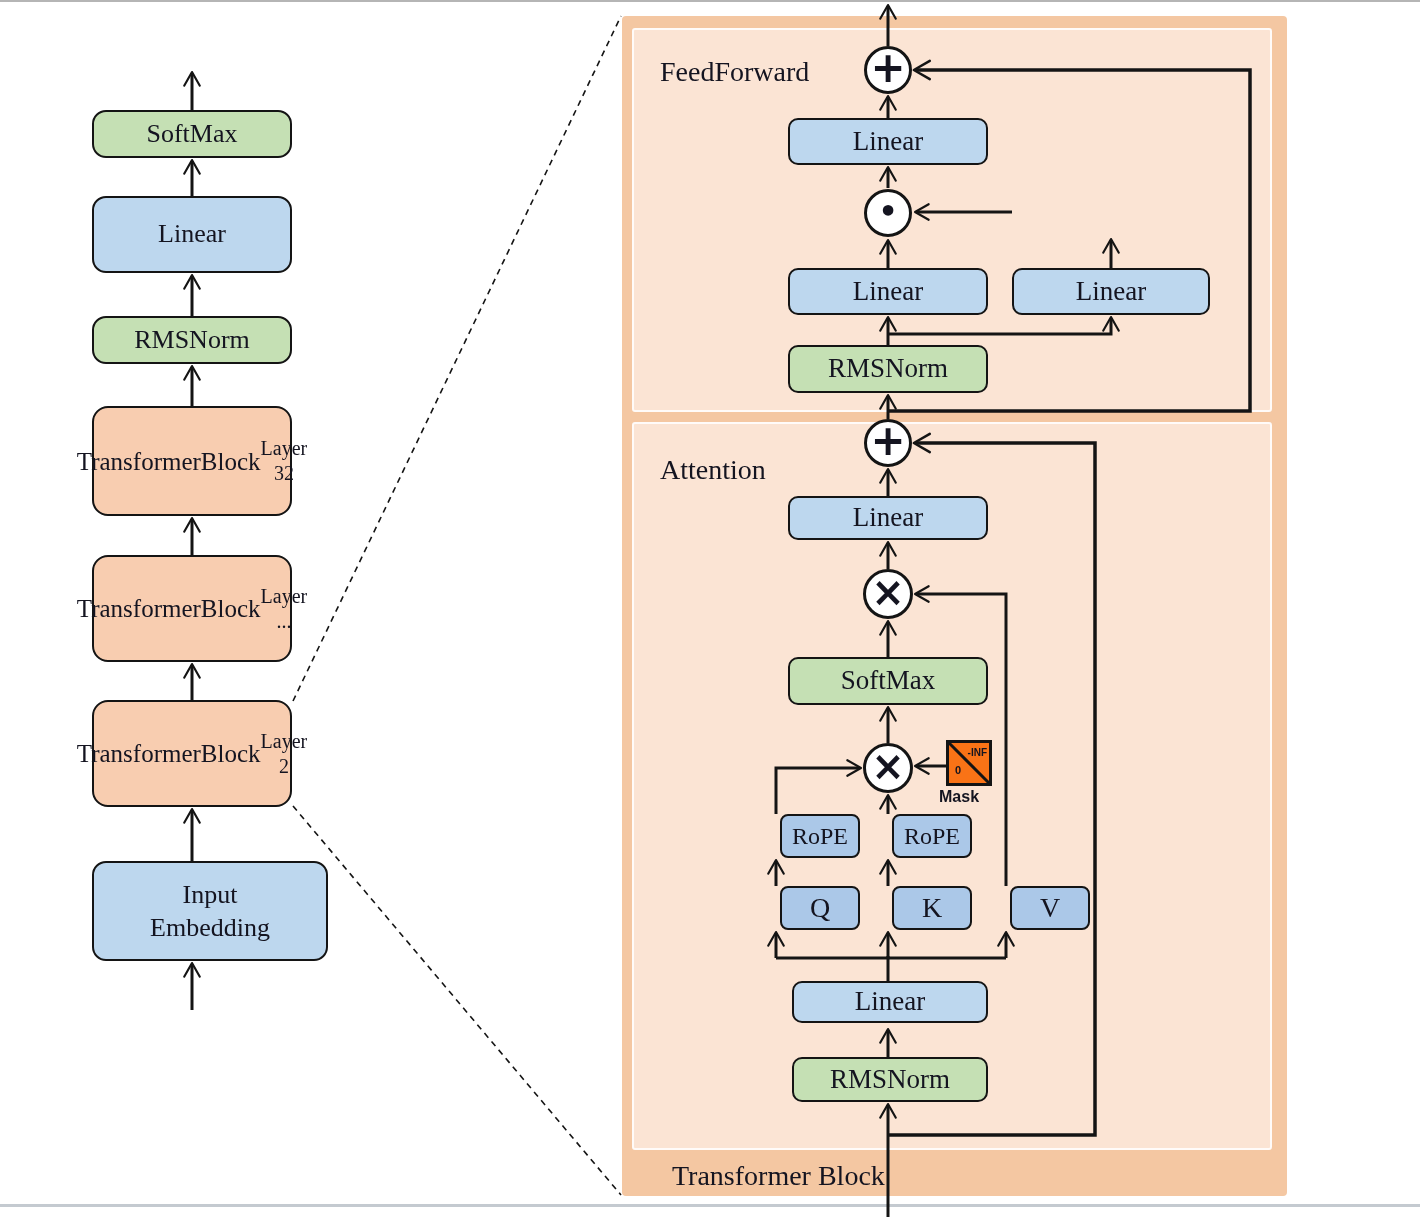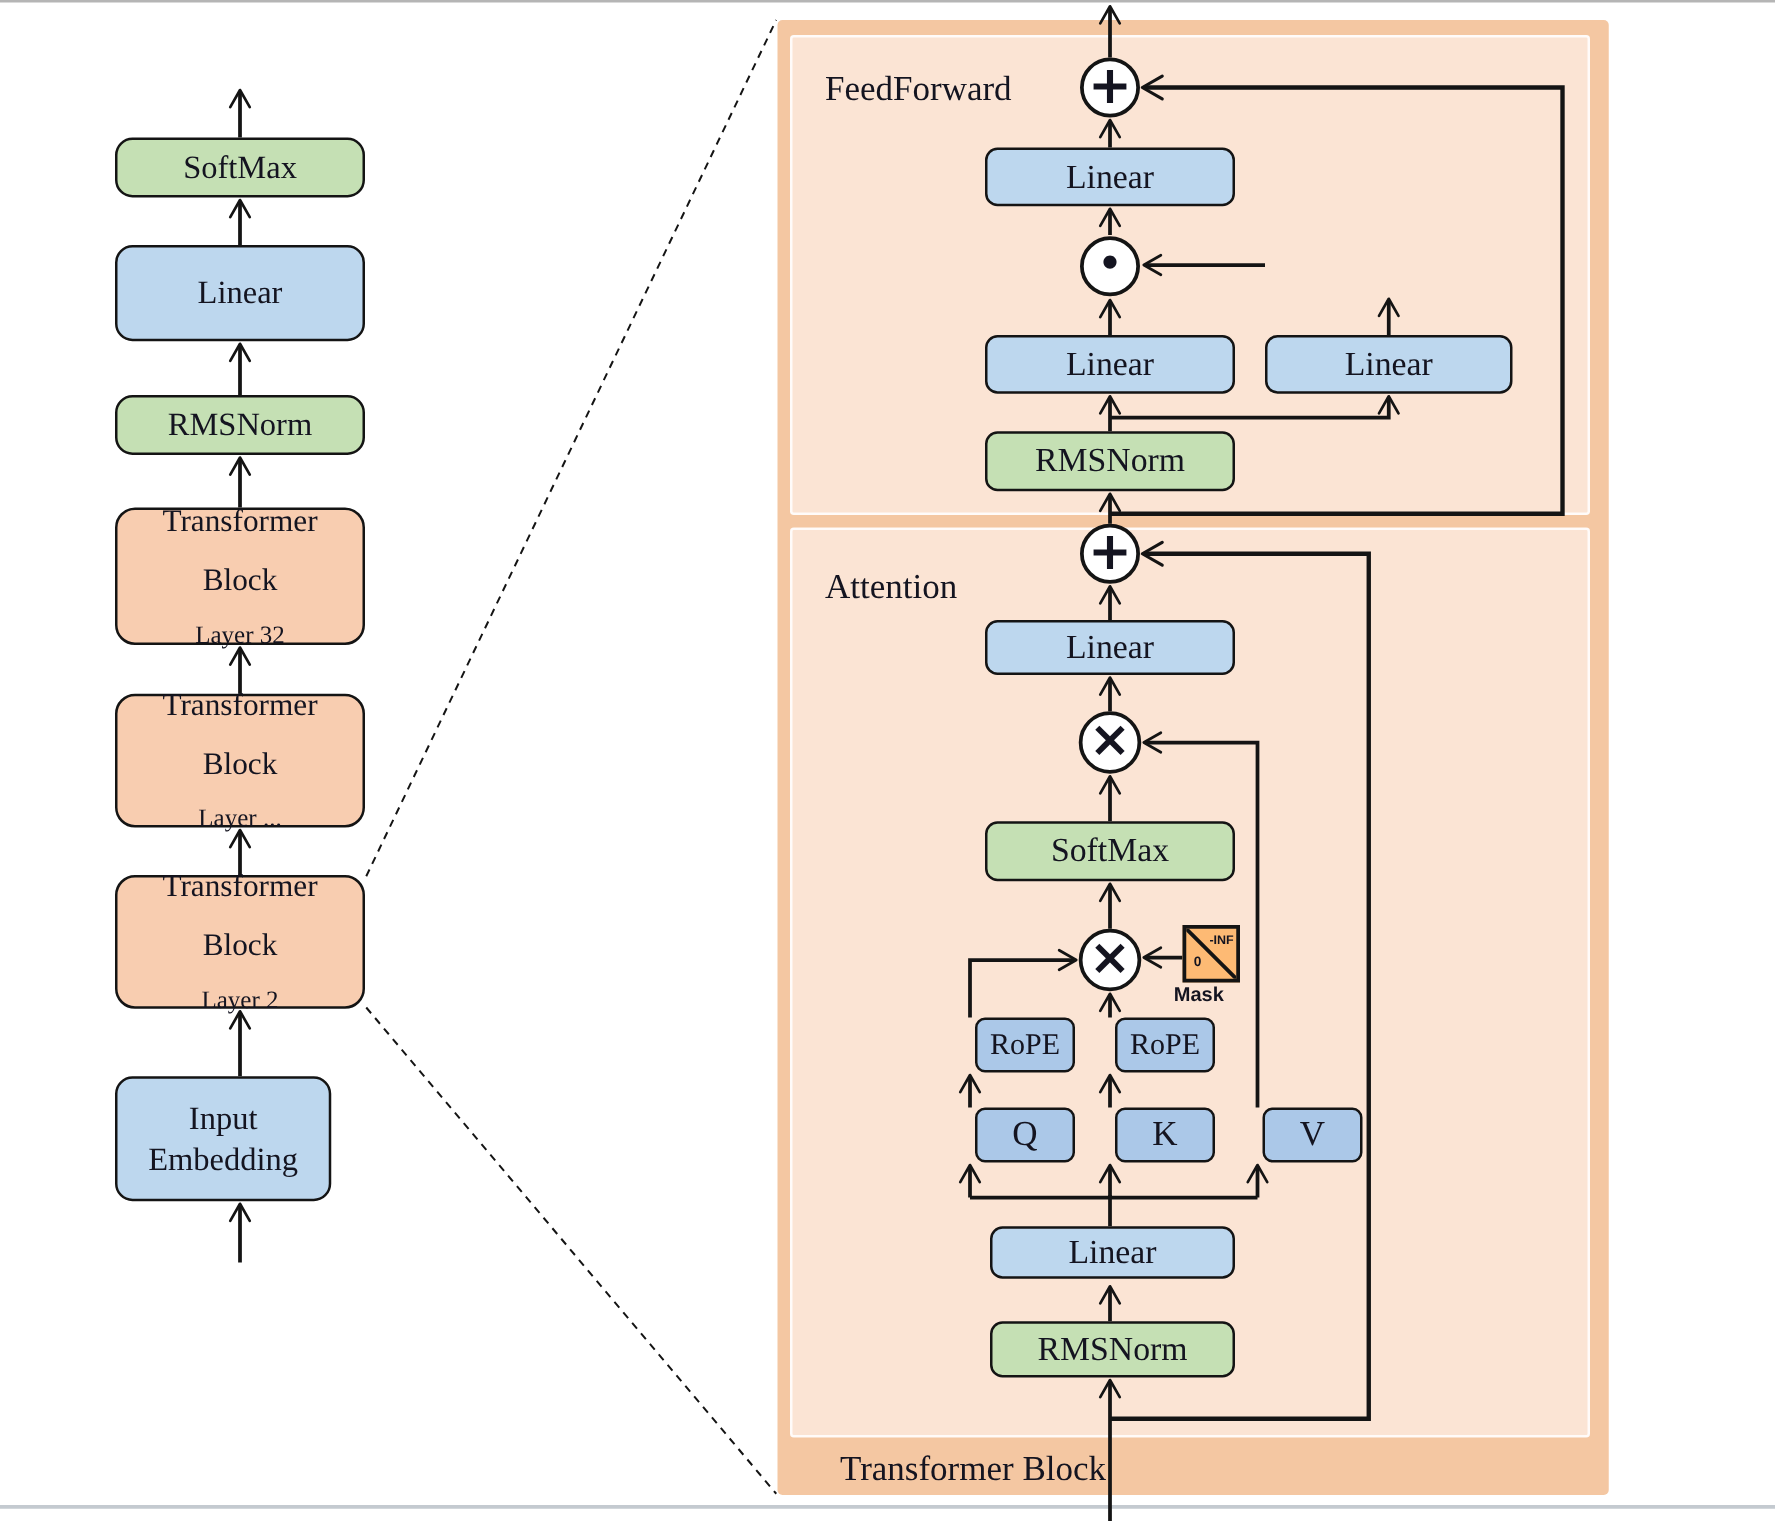--- a/index.html
+++ b/index.html
@@ -14,34 +14,34 @@
   .panel-attn{left:632px;top:422px;width:640px;height:728px;}
   svg.wires{position:absolute;left:0;top:0;pointer-events:none;}
   .box{position:absolute;box-sizing:border-box;border:2.6px solid #141414;border-radius:10px;
        display:flex;align-items:center;justify-content:center;text-align:center;
        font-size:27px;line-height:1.1;}
   .green{background:var(--box_green,#c5e0b4);}
   .blue{background:var(--box_blue,#bdd7ee);}
   .blued{background:var(--box_blue_dark,#abc8e8);margin-left:44px;}
   .orange{background:var(--box_orange,#f8cdb0);}
   .lcol{border-radius:14px;font-size:26px;}
-  .tb{flex-direction:column;border-radius:16px;gap:16px;}
+  .tb{flex-direction:row;border-radius:16px;}
   .tb .l{font-size:25px;line-height:31px;}
   .tb .s{font-size:20px;line-height:25px;text-align:center;}
   .two-line{flex-direction:column;font-size:26px;line-height:33px;}
   .qkv{border-radius:8px;font-size:28px;}
   .rope{border-radius:8px;font-size:24px;}
   .op{position:absolute;width:48px;height:48px;border-radius:50%;background:#fff;
       border:3px solid #141414;box-sizing:border-box;display:flex;align-items:center;justify-content:center;
       font-family:"DejaVu Sans",sans-serif;font-weight:700;}
   .op .plus{font-size:42px;line-height:1;margin-top:-5px;}
   .op .times{font-size:40px;line-height:1;margin-top:-4px;}
   .op .dotg{font-size:30px;line-height:1;margin-top:-3px;}
   .sec-label{position:absolute;font-size:28px;}
-  .mask-box{position:absolute;left:946px;top:740px;width:46px;height:46px;background:#fdba74;
+  .mask-box{position:absolute;left:946px;top:740px;width:46px;height:46px;background:#f97316;
             border:3px solid #141414;box-sizing:border-box;}
   .mask-box svg{position:absolute;left:0;top:0;}
   .mask-inf{position:absolute;right:2px;top:4px;font-family:"Liberation Sans",sans-serif;
             font-size:10px;font-weight:700;}
   .mask-zero{position:absolute;left:6px;bottom:7px;font-family:"Liberation Sans",sans-serif;
              font-size:11px;font-weight:700;}
   .mask-label{position:absolute;left:939px;top:788px;width:60px;
               font-family:"Liberation Sans",sans-serif;font-size:16px;font-weight:700;}
 </style>
 </head>
@@ -121,21 +121,21 @@
     <div class="l">Transformer</div>
     <div class="l">Block</div>
     <div class="s">Layer ...</div>
   </div>
   <div class="box orange tb" style="left:92px;top:700px;width:200px;height:107px;">
     <div class="l">Transformer</div>
     <div class="l">Block</div>
     <div class="s">Layer 2</div>
   </div>
 
-  <div class="box blue lcol two-line" style="left:92px;top:861px;width:173px;height:100px;">
+  <div class="box blue lcol two-line" style="left:92px;top:861px;width:236px;height:100px;">
     <div>Input</div>
     <div>Embedding</div>
   </div>
 
   <div class="sec-label" style="left:660px;top:56px;">FeedForward</div>
   <div class="sec-label" style="left:660px;top:454px;">Attention</div>
   <div class="sec-label" style="left:672px;top:1160px;">Transformer Block</div>
 
   <div class="op" style="left:864px;top:46px;">
     <span class="plus">+</span>

